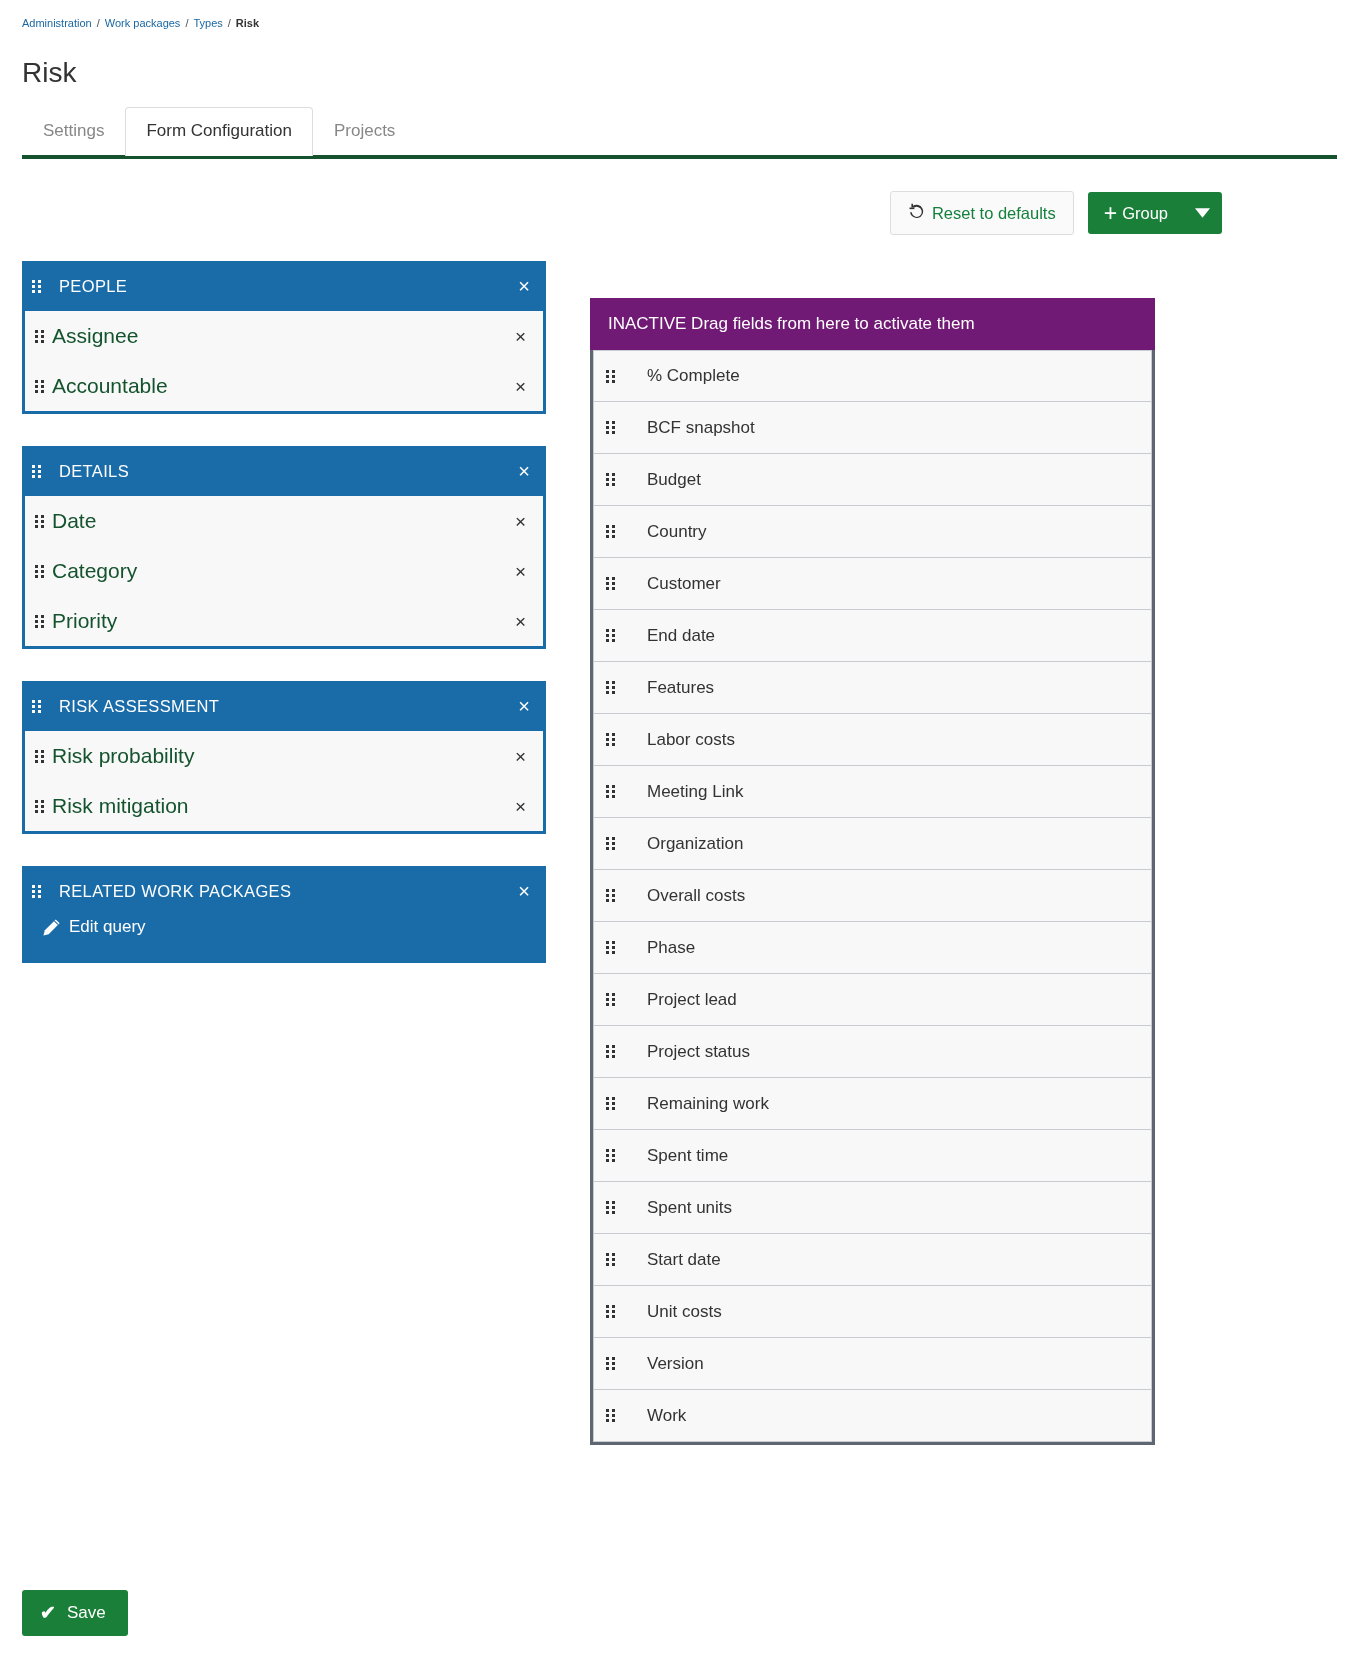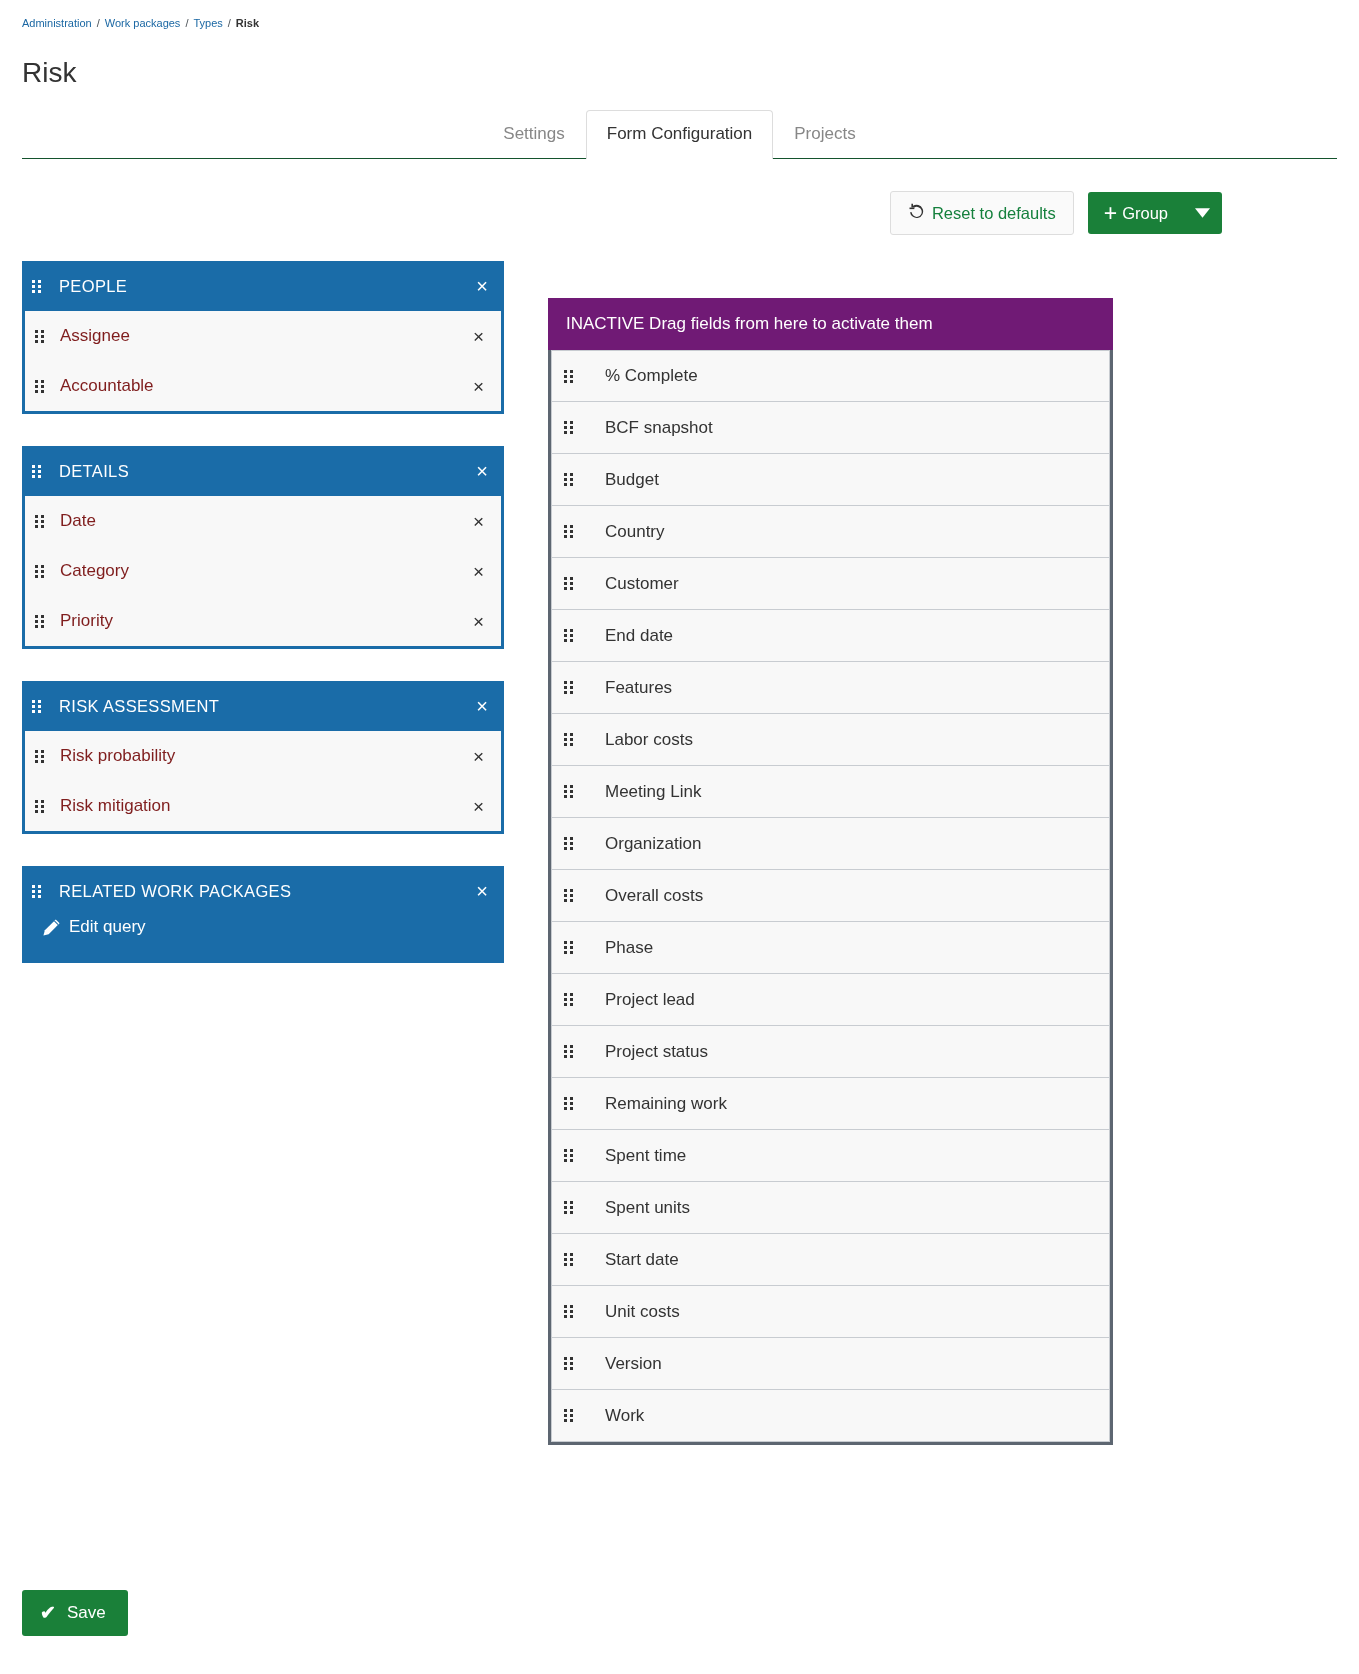--- a/index.html
+++ b/index.html
@@ -31,24 +31,23 @@
     color: #333;
     margin: 22px 0 0 0;
     line-height: 32px;
   }
 
   
   .tabs {
     margin-top: 22px;
     position: relative;
     height: 48px;
-    border-bottom: 1px solid #14532d;
+    border-bottom: 4px solid #14532d;
     display: flex;
     align-items: flex-end;
-    justify-content: center;
   }
   .tab {
     font-size: 17px;
     color: #878787;
     padding: 12px 20px 13px 20px;
     line-height: 22px;
     cursor: pointer;
     border: 1px solid transparent;
     border-bottom: none;
     border-radius: 4px 4px 0 0;
@@ -112,21 +111,21 @@
   }
   .plus-ico { font-size: 23px; line-height: 18px; font-weight: 300; margin-right: 3px; }
 
   
   .columns {
     margin-top: 26px;
     display: flex;
     gap: 44px;
     align-items: flex-start;
   }
-  .col-left { width: 482px; flex: none; }
+  .col-left { width: 524px; flex: none; }
   .col-right { width: 565px; flex: none; }
 
   
   .group { margin-bottom: 32px; }
   .group-header {
     background: #1a6ca8;
     color: #ffffff;
     height: 50px;
     display: flex;
     align-items: center;
@@ -155,23 +154,23 @@
     border-left: 3px solid #1a6ca8;
     border-right: 3px solid #1a6ca8;
     height: 50px;
     display: flex;
     align-items: center;
     padding: 0 16px 0 10px;
     position: relative;
   }
   .attr-row.last { border-bottom: 3px solid #1a6ca8; height: 53px; }
   .attr-label {
-    font-size: 17px;
-    color: #7f1d1d;
-    margin-left: 16px;
+    font-size: 21px;
+    color: #14532d;
+    margin-left: 8px;
     line-height: 22px;
   }
   .attr-x {
     position: absolute;
     right: 17px;
     top: 50%;
     transform: translateY(-50%);
     font-size: 19px;
     color: #333333;
     line-height: 1;

